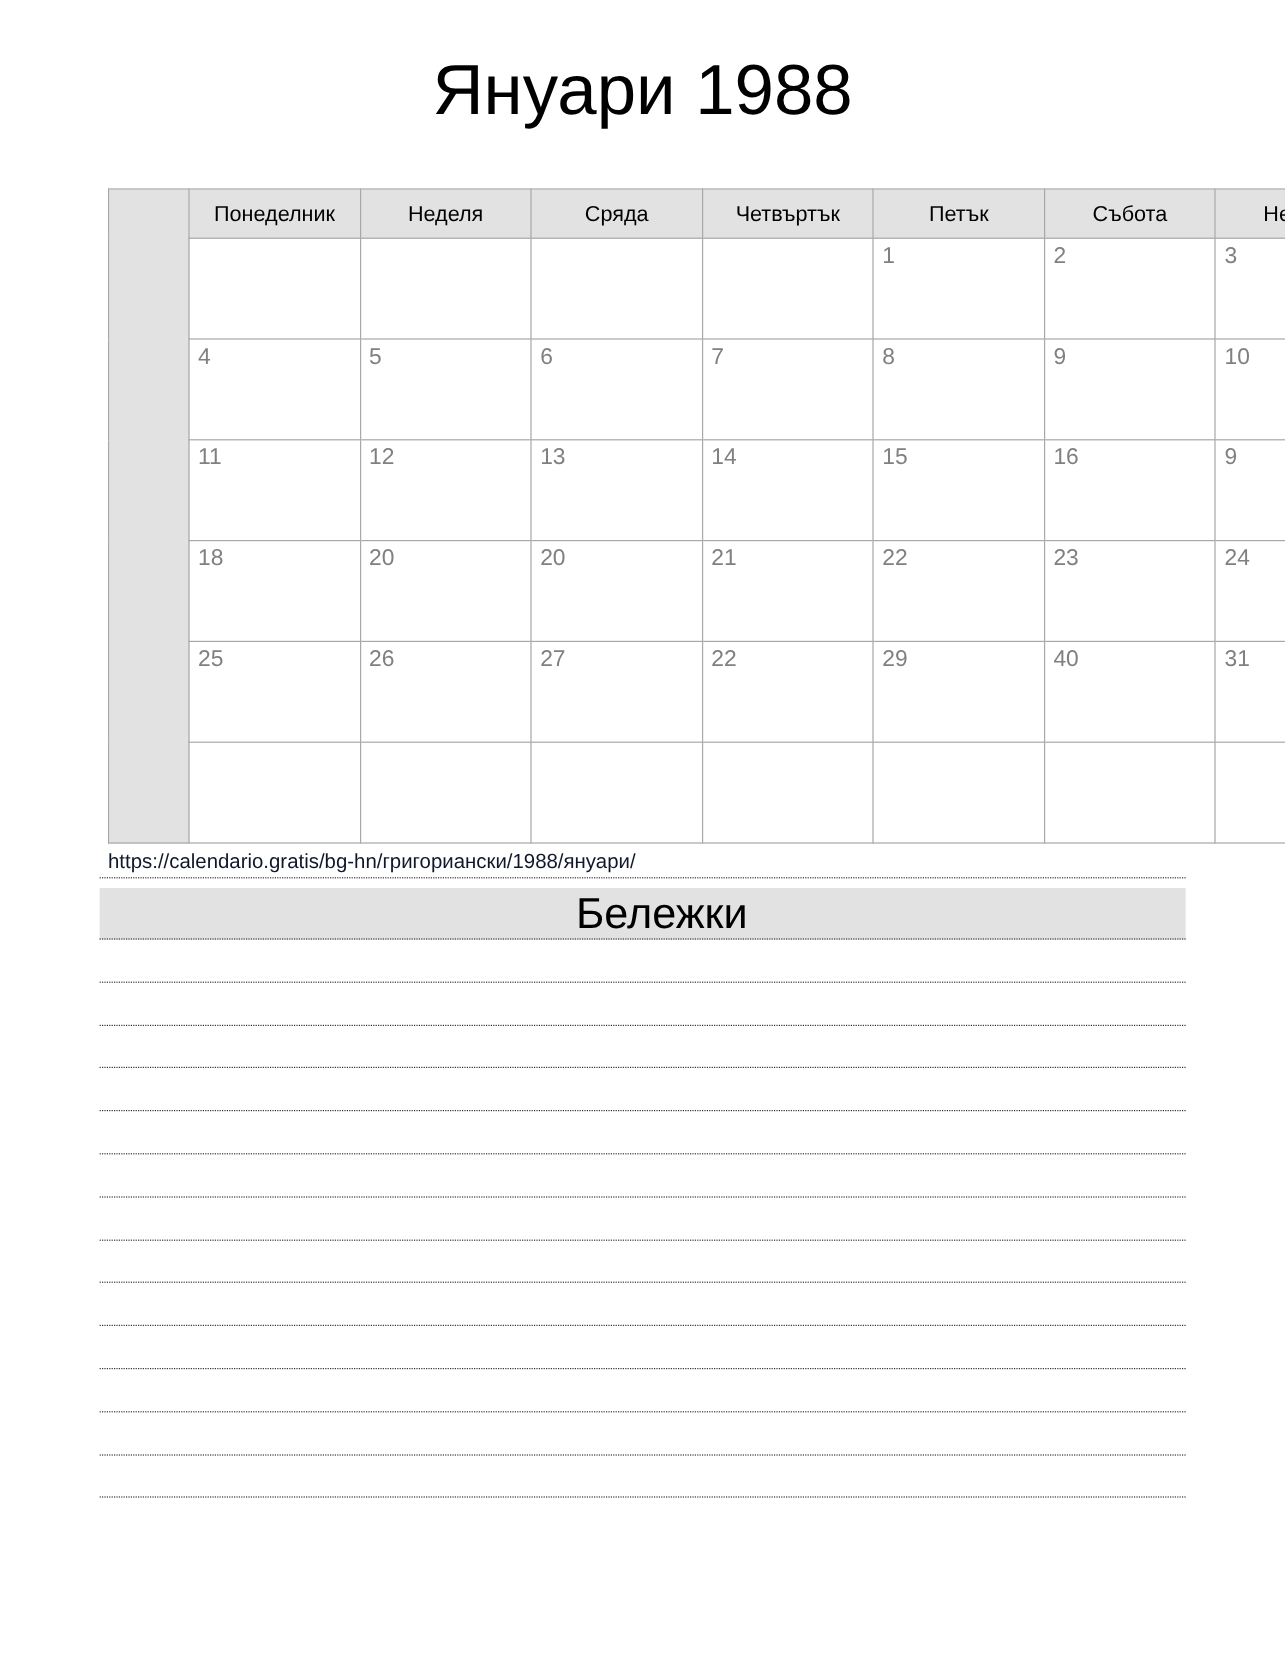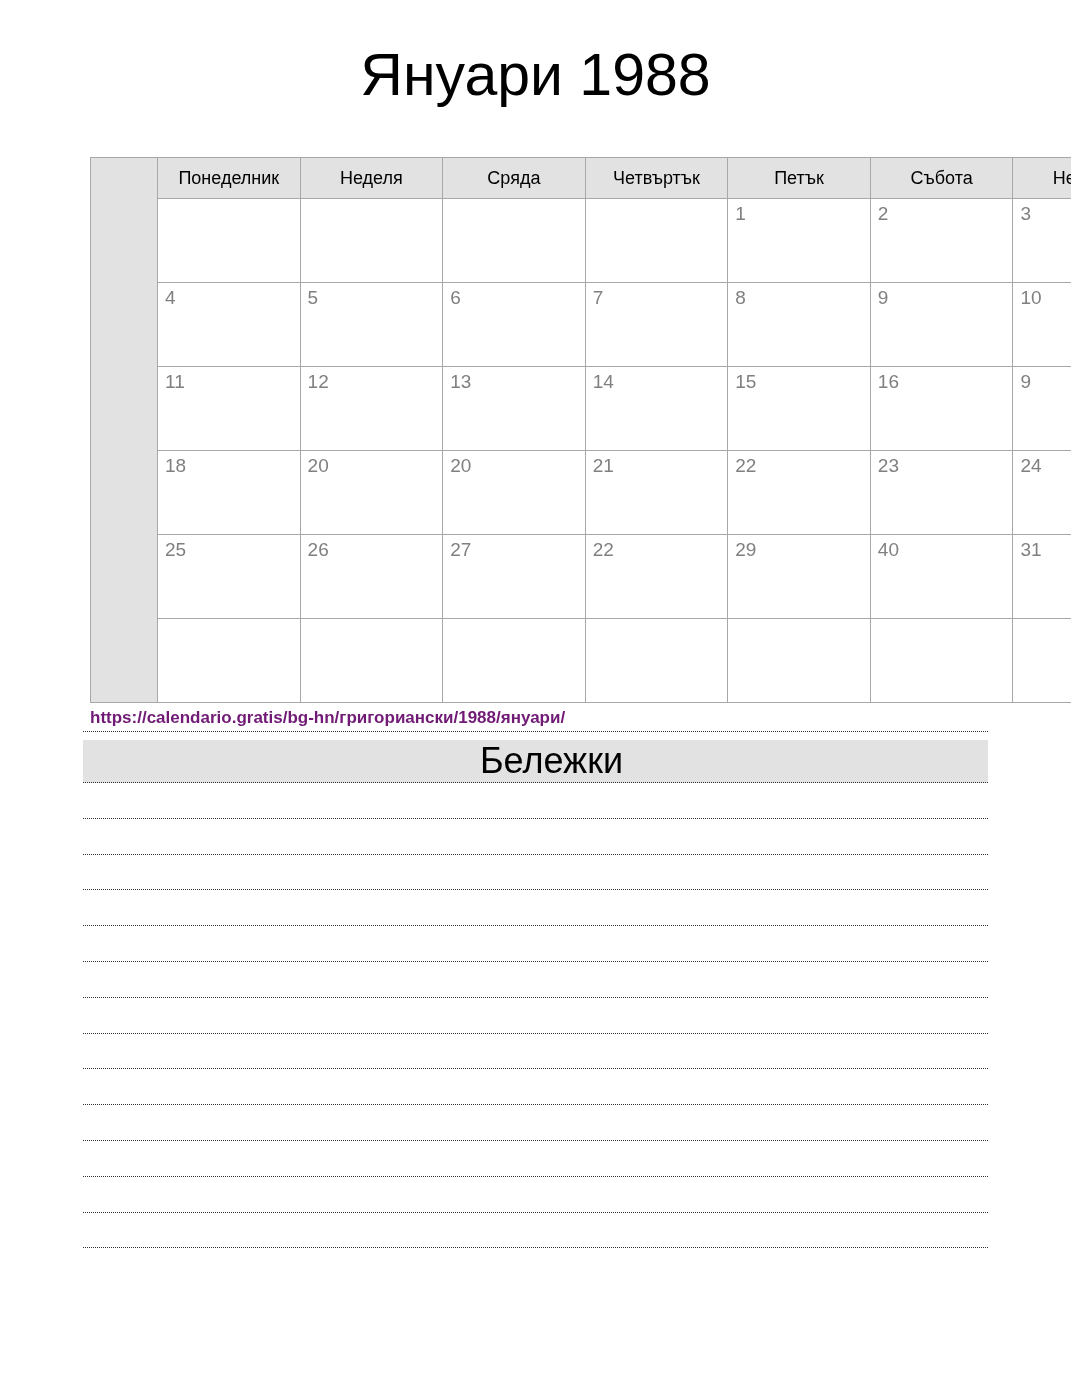--- a/index.html
+++ b/index.html
@@ -53,22 +53,22 @@
     vertical-align:top;
     text-align:left;
     padding:4px 0 0 7px;
     font-size:19px;
     color:var(--date-text);
   }
   .source-url{
     margin:4px 0 0 90px;
     font-size:17px;
     line-height:21px;
-    color:#701a75;
-    font-weight:700;
+    color:#0f172a;
+    font-weight:400;
   }
   .notes{
     margin-left:83px;
     width:905px;
   }
   .notes-top-sep{
     margin-top:3px;
     height:0;
     border-bottom:1px dotted var(--dotted-line);
   }

